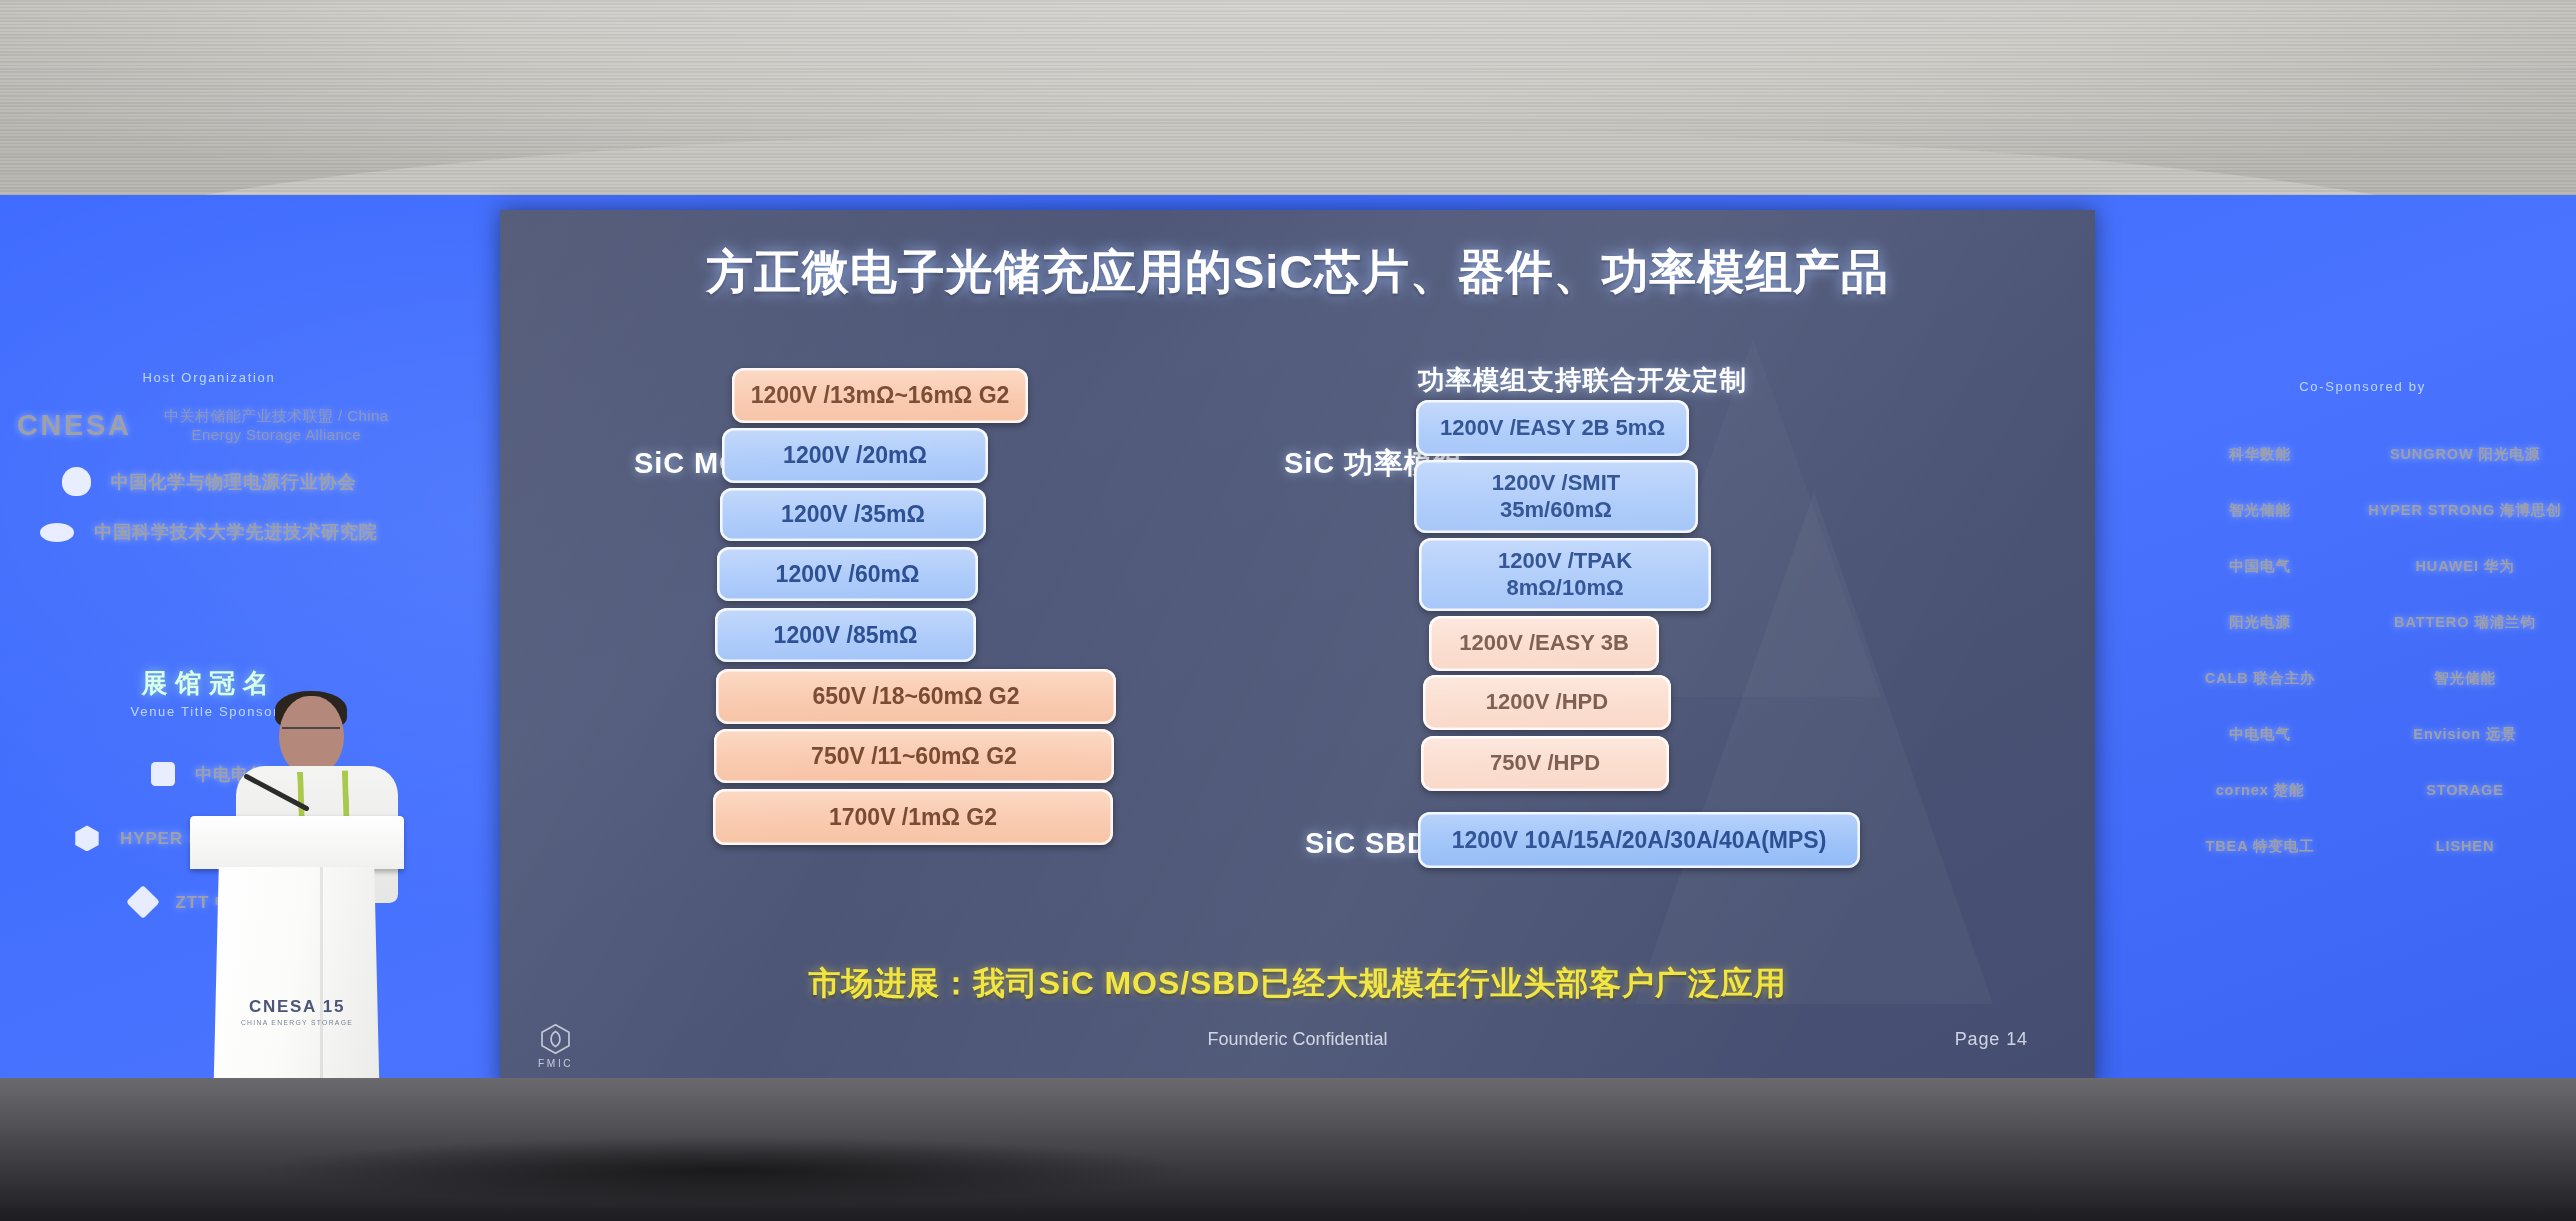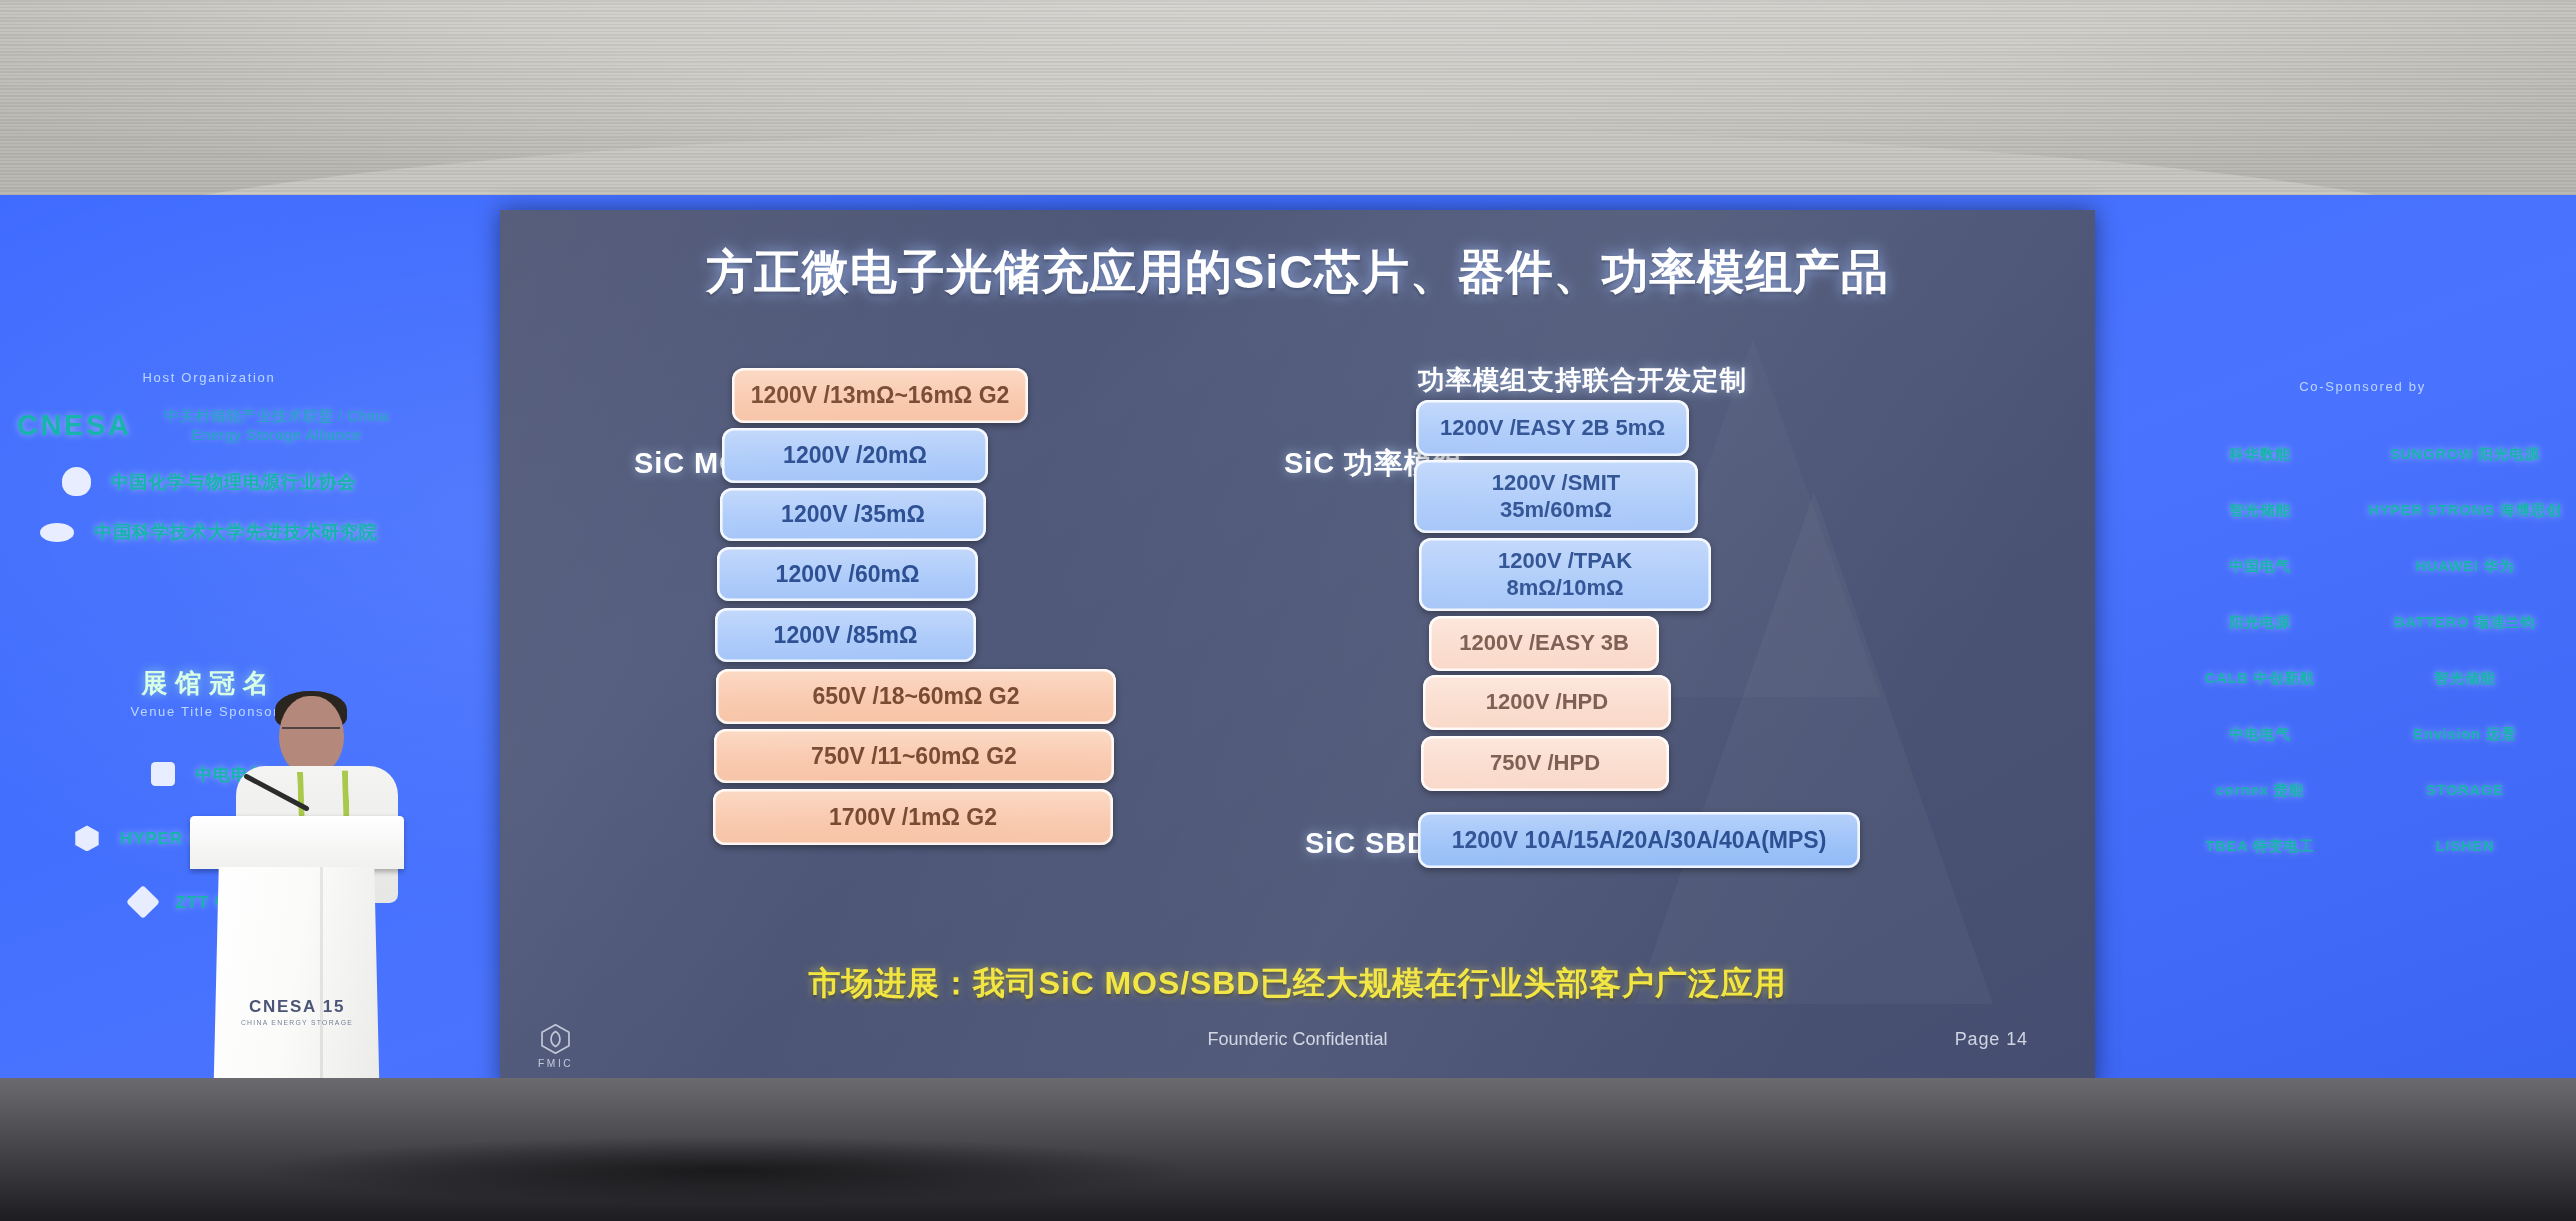--- a/index.html
+++ b/index.html
@@ -47,21 +47,21 @@
   .sponsor-panel{position:absolute;text-align:center;color:#fff;}
   .sp-head-cn{
     font-size:26px;font-weight:700;letter-spacing:7.7px;color:#d9ffe6;
     text-shadow:0 0 10.2px rgba(180,255,210,.65);
   }
   .sp-head-en{
     font-size:13px;letter-spacing:1.7px;color:#cfe6ff;opacity:.85;margin-top:3.4px;
   }
   .logo-grid{display:flex;flex-wrap:wrap;justify-content:center;}
   .logo{
-    color:#14b8a6;font-weight:700;letter-spacing:0.9px;
+    color:#a3a3a3;font-weight:700;letter-spacing:0.9px;
     display:flex;align-items:center;justify-content:center;gap:20px;
     opacity:.95;filter:blur(0.3px);
     text-shadow:0 0 7.7px rgba(255,255,255,.45);
   }
   .logo .mark{
     display:inline-block;background:#fff;opacity:.92;flex:none;
   }
 
   
   #panel-left{left:17px;top:367px;width:384px;}
@@ -296,21 +296,21 @@
       <div class="cell">
           <div class="logo">HUAWEI 华为</div>
         </div>
       <div class="cell">
           <div class="logo">阳光电源</div>
         </div>
       <div class="cell">
           <div class="logo">BATTERO 瑞浦兰钧</div>
         </div>
       <div class="cell">
-          <div class="logo">CALB 中创新航</div>
+          <div class="logo">CALB 联合主办</div>
         </div>
       <div class="cell">
           <div class="logo">智光储能</div>
         </div>
       <div class="cell">
           <div class="logo">中电电气</div>
         </div>
       <div class="cell">
           <div class="logo">Envision 远景</div>
         </div>

